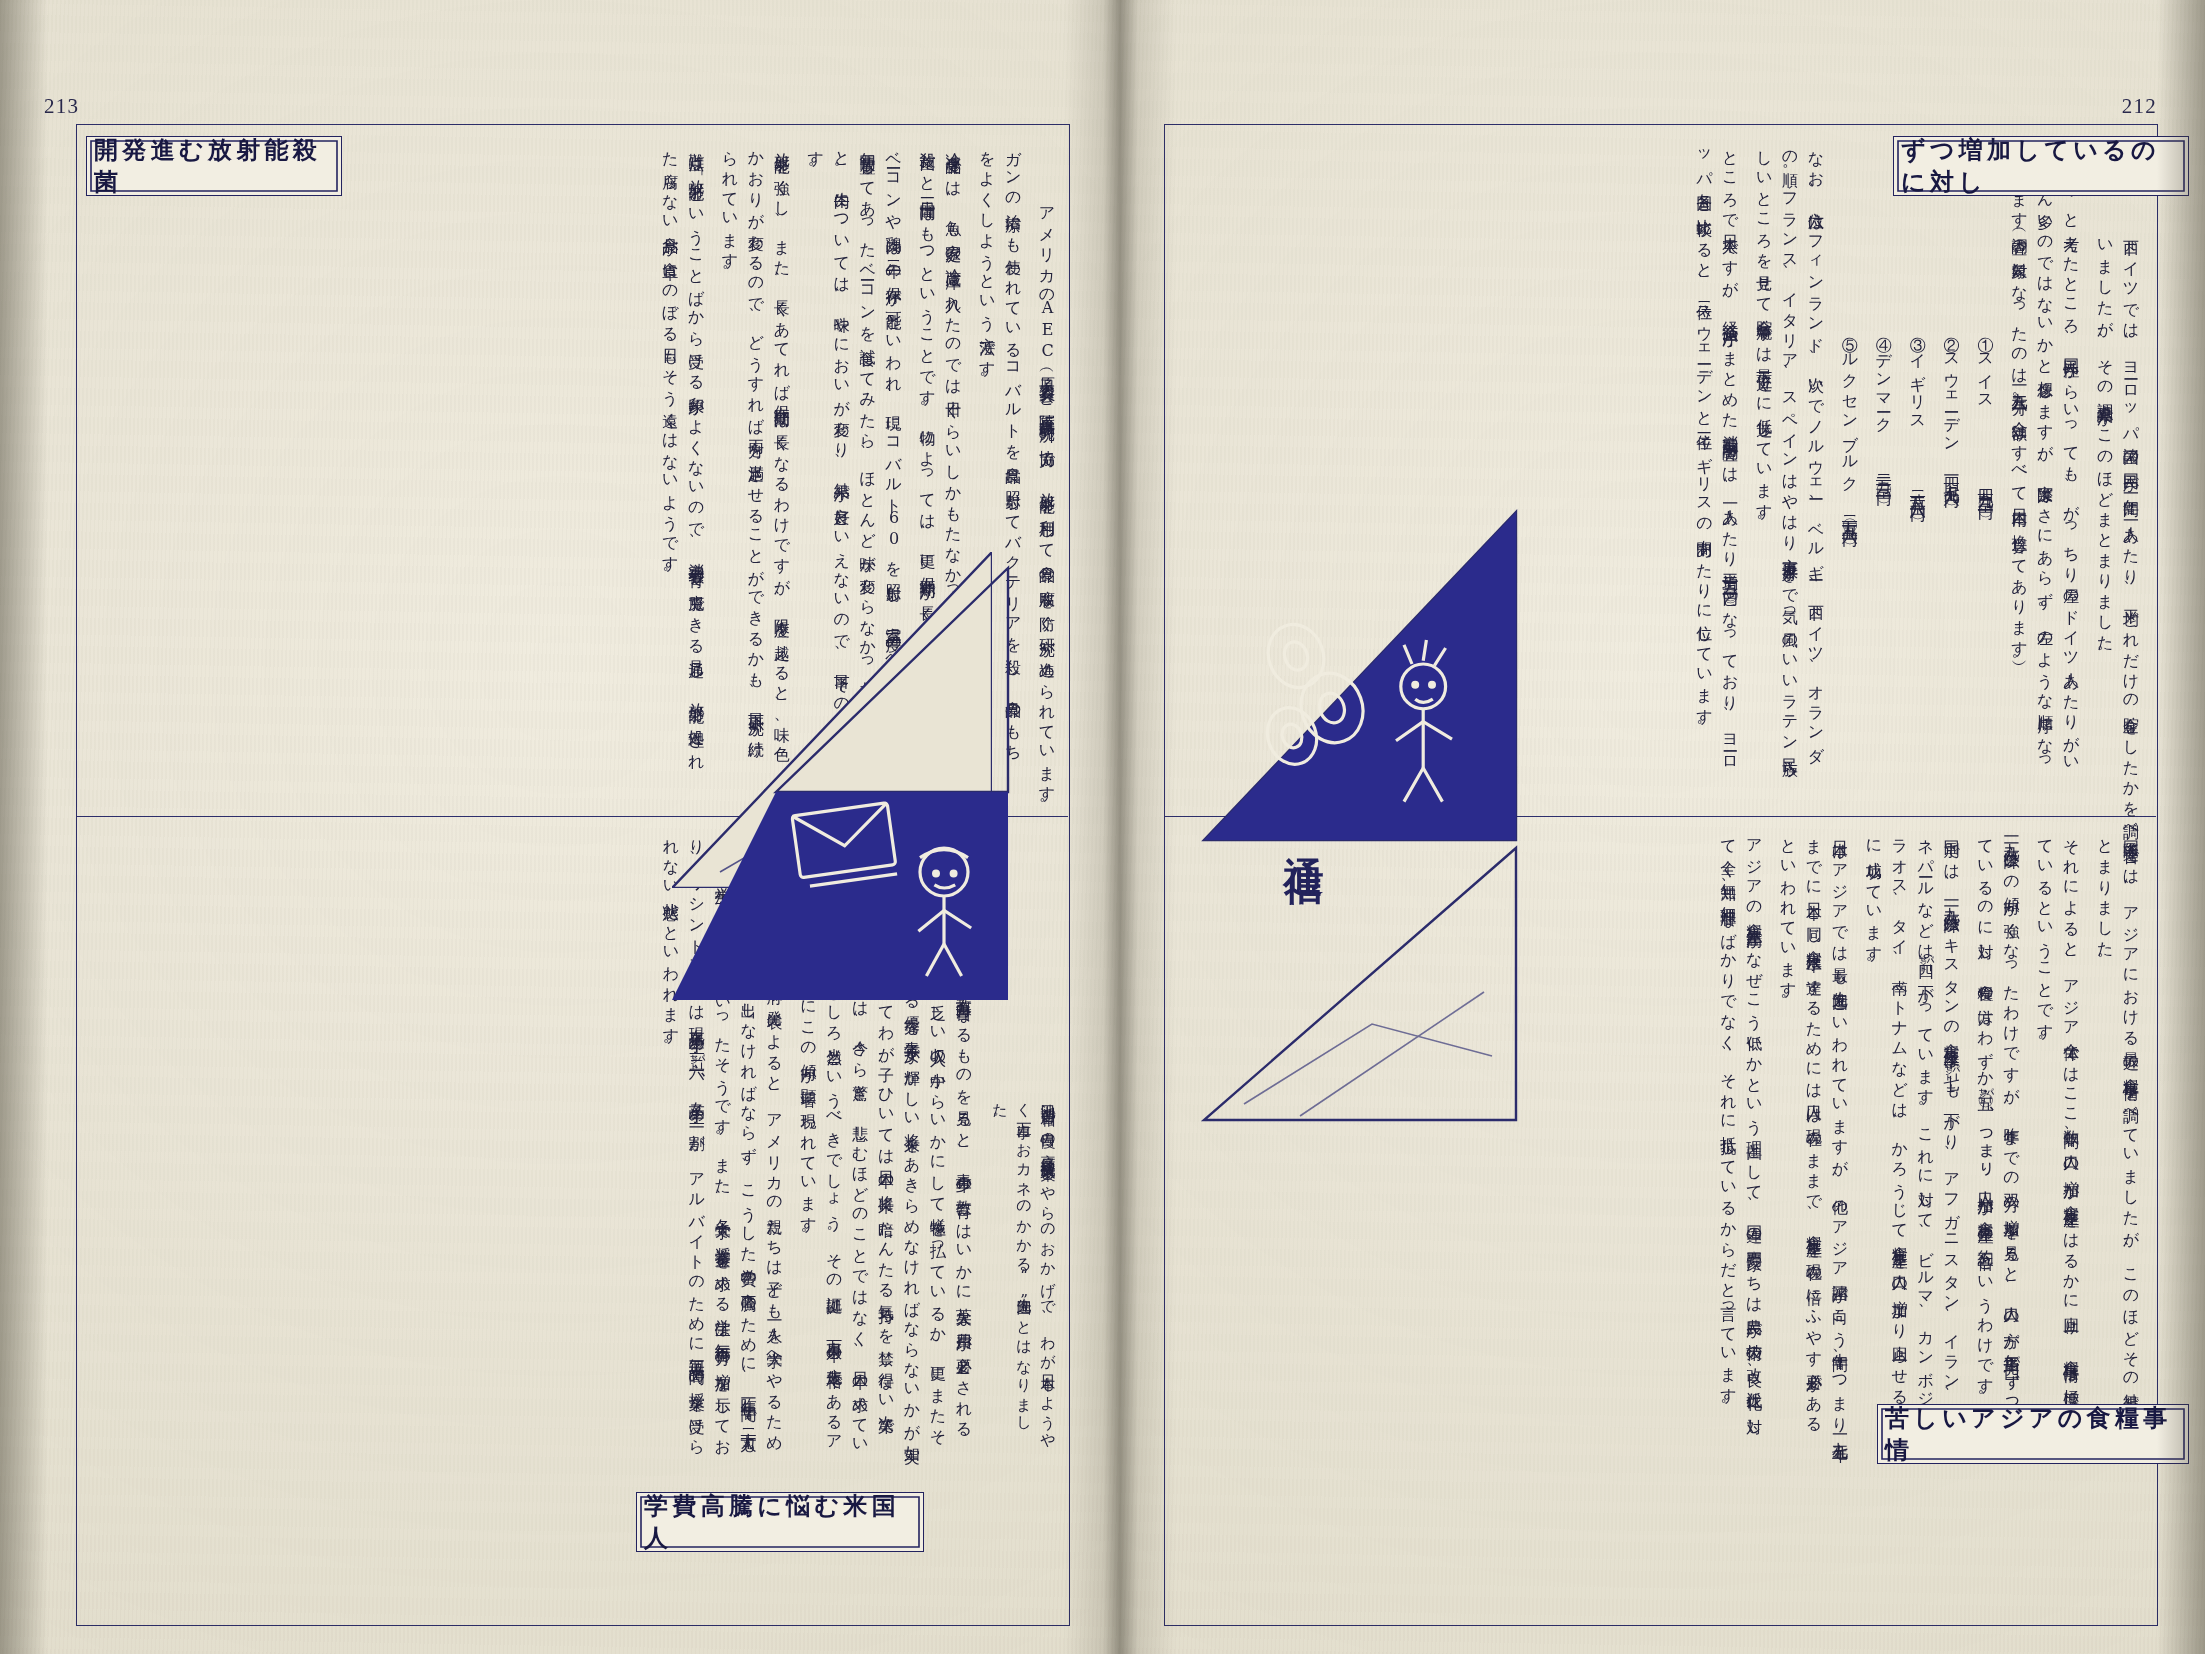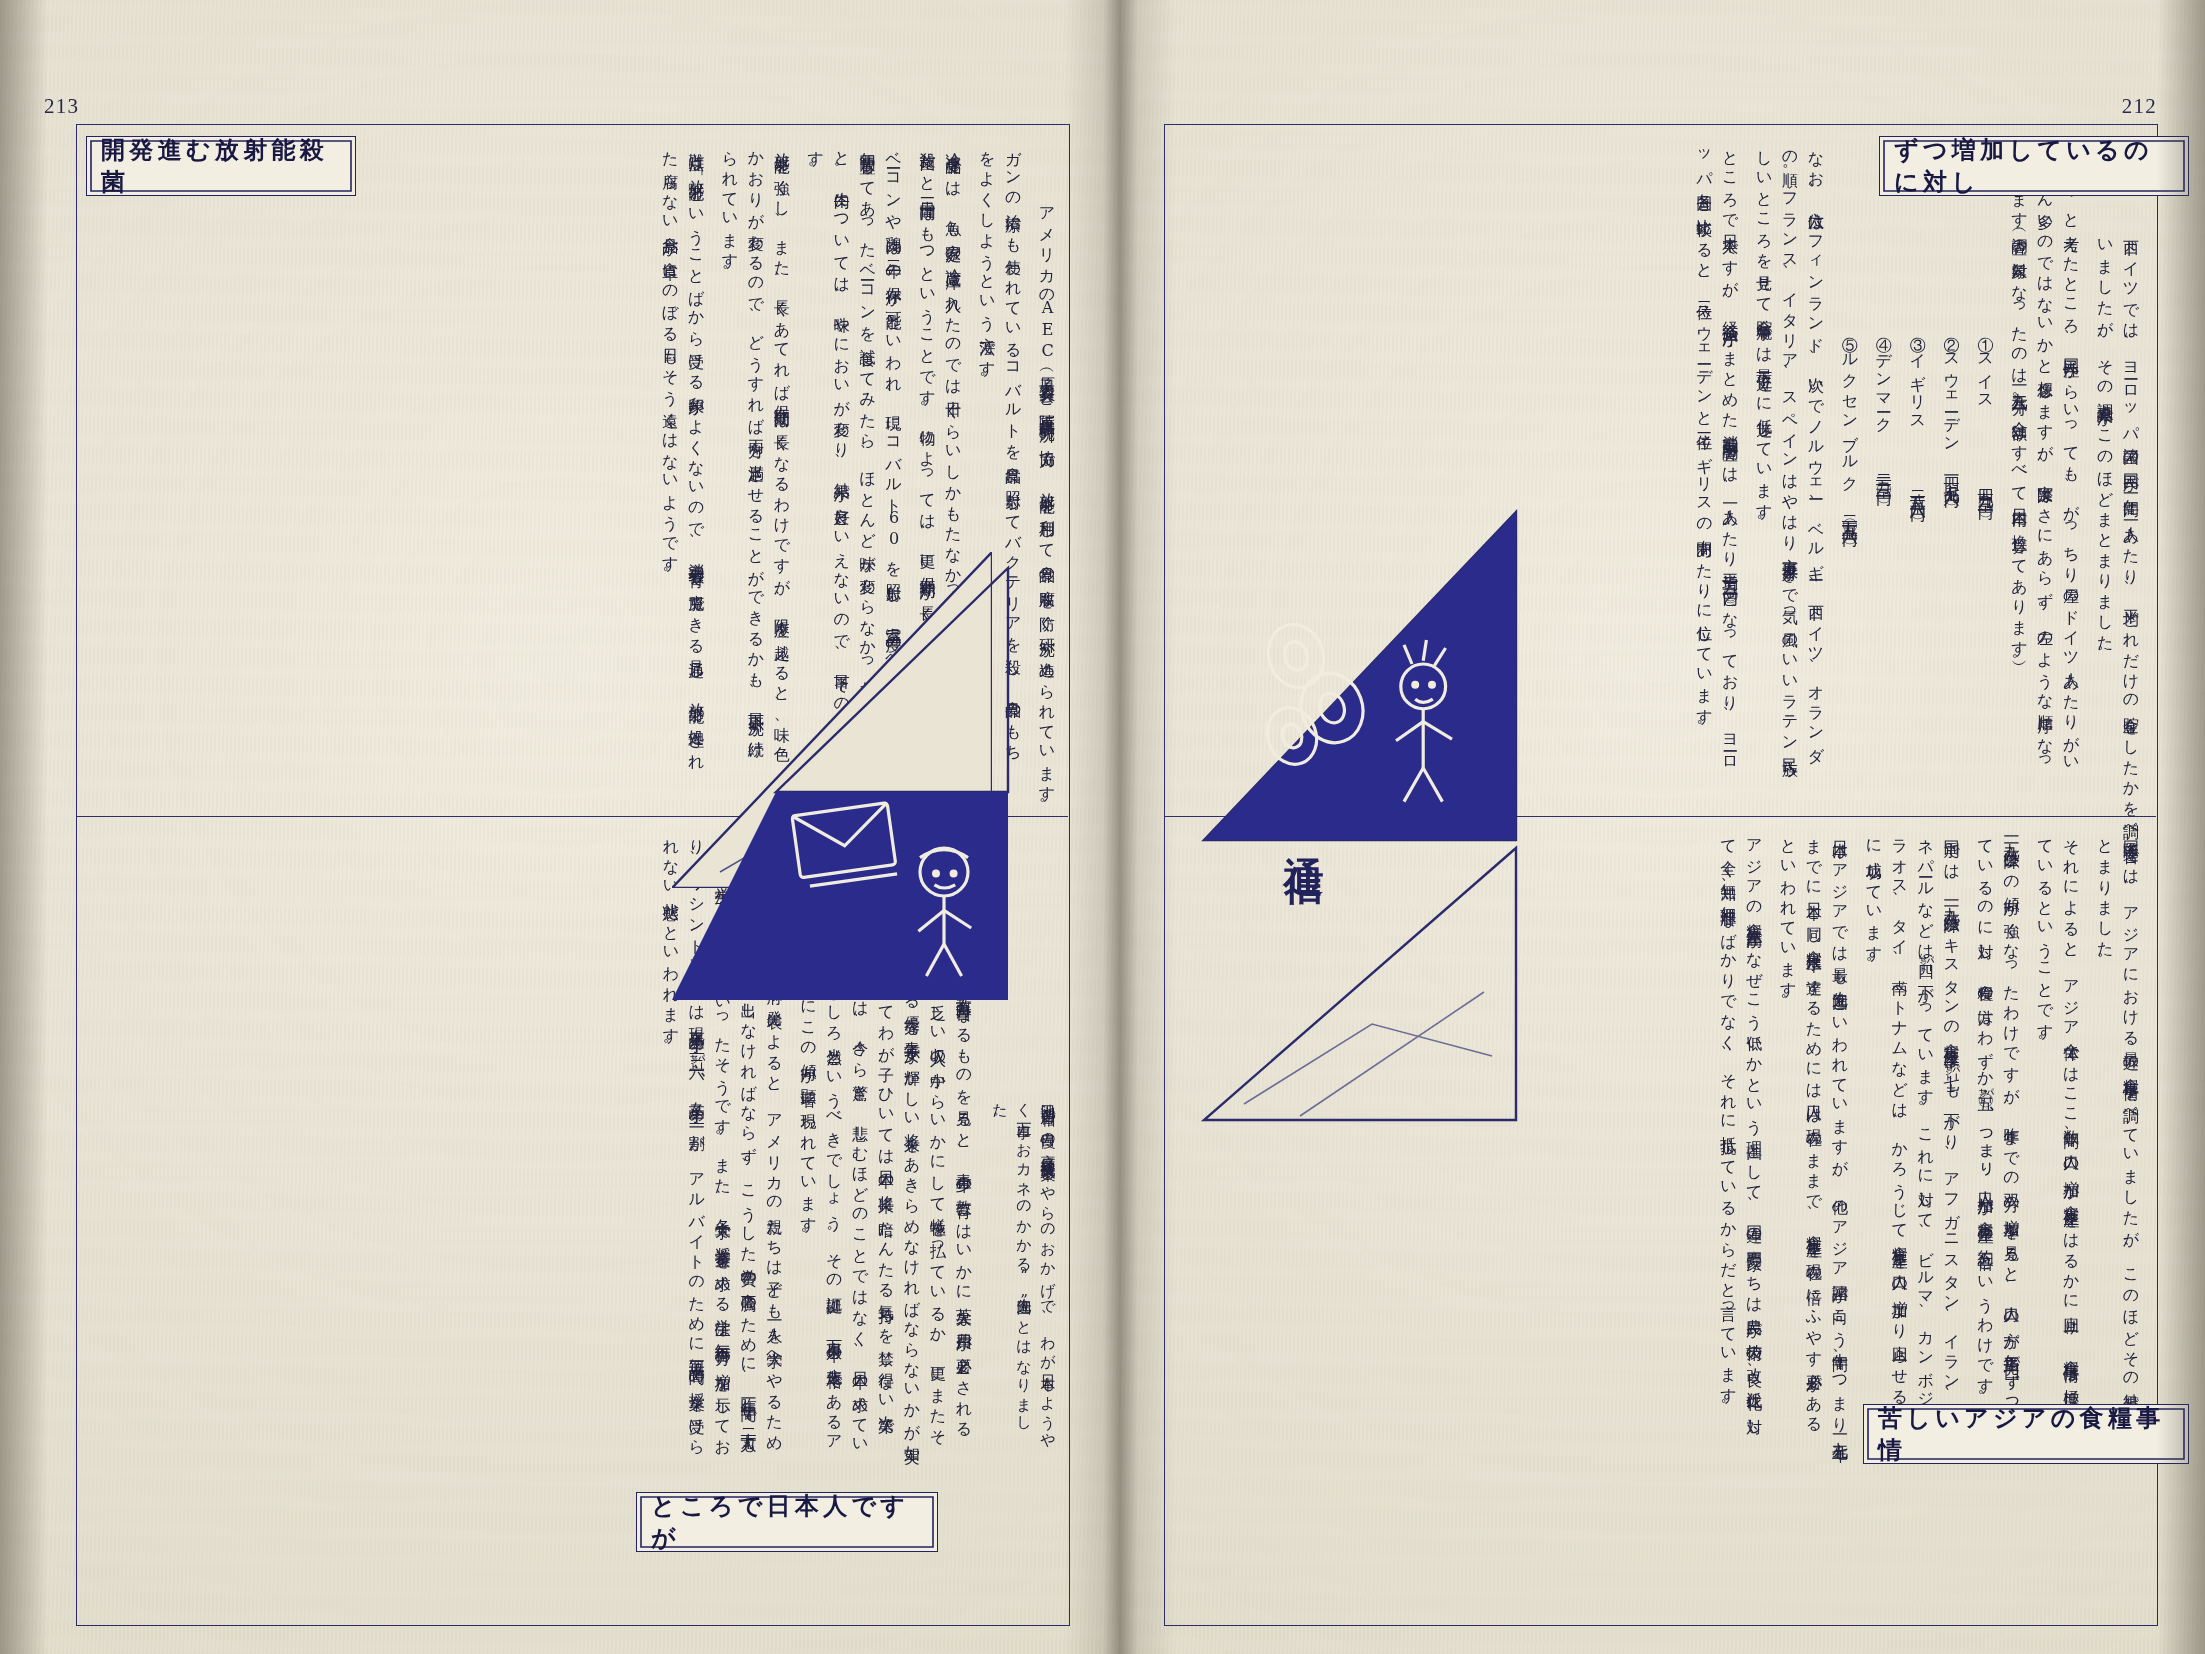--- a/index.html
+++ b/index.html
@@ -97,21 +97,21 @@
     border: 1.6px solid #23235f;
     background: #f2eee2;
     color: #181842;
     font-family: "DejaVu Serif", "Liberation Serif", serif;
     font-weight: bold;
     font-size: 24px;
     letter-spacing: 0.18em;
     display: flex;
     align-items: center;
     justify-content: center;
-    padding: 8px 14px;
+    padding: 8px 7px;
     box-shadow: inset 0 0 0 3.2px #f2eee2, inset 0 0 0 4.8px #23235f;
     z-index: 20;
   }
 
   
   .folio {
     position: absolute;
     font-family: "Liberation Serif", serif;
     font-size: 21px;
     color: #2a2a50;
@@ -195,21 +195,21 @@
             <path d="M40 78 L8 104"></path>
             <path d="M40 78 L74 100"></path>
             <path d="M40 120 L18 160"></path>
             <path d="M40 120 L62 160"></path>
           </g>
         </g>
       </svg>
     </div>
     <div class="caption-v" style="left:748px; top:768px; font-size:32px; font-weight:bold; color:#23235f; letter-spacing:.2em;">ごるかすえ</div>
 
-    <div class="headline" style="left:636px; top:1492px; width:272px; height:42px;">ところで日本人ですが</div>
+    <div class="headline" style="left:636px; top:1492px; width:272px; height:42px;">学費高騰に悩む米国人</div>
 
     <div class="colwrap" style="left:96px; top:828px; width:964px; height:640px;">
       <div class="caption-v" style="position:relative; left:0; top:0; height:368px; margin-left:11.2px; margin-top:264px;">池田前首相ご自慢の高度経済成長政策とやらのおかげで、わが日本もようやく万事におカネのかかる“先進国”とはなりました。</div>
       <div class="vtext" style="height:624px;">その一つ、文部省の発表した『教育白書』なるものを見ると、青少年の教育にはいかに莫大な費用が必要とされるか、そのために親が乏しい収入の中からいかにして犠牲を払っているか、更にまたそれさえも不可能な環境にある優秀な青年子女が輝かしい将来をあきらめなければならないかが如実に示されており、改めてわが子、ひいては日本の将来に暗たんたる気持ちを禁じ得ない次第です。ところがこれは、今さら驚き、悲しむほどのことではなく、日本の求めている方向からすれば、むしろ当然というべきでしょう。その証拠に、万事日本の先輩格であるアメリカでは、すでにこの傾向が顕著に現われています。</div>
       <div class="vtext" style="height:624px;">先ごろのアメリカ政府の発表によると、アメリカの親たちは子ども一人を大学へやるために年間百万円を越える費用をねん出しなければならず、こうした学費の高騰のために、昨年一年間で二十万人もの優秀な学生が大学をやめていったそうです。また、各大学で奨学資金を求める学生は毎年百分の増加を示しており、ワシントン大学では現在男子学生の二六㌫、女子学生の一割が、アルバイトのために毎週十一時間の授業を受けられない状態だといわれます。</div>
     </div>
   </div>
 
   <div class="leaf right">
 

